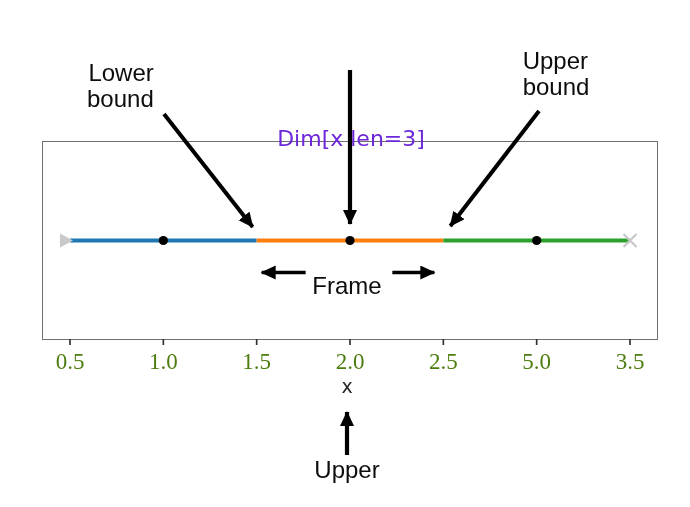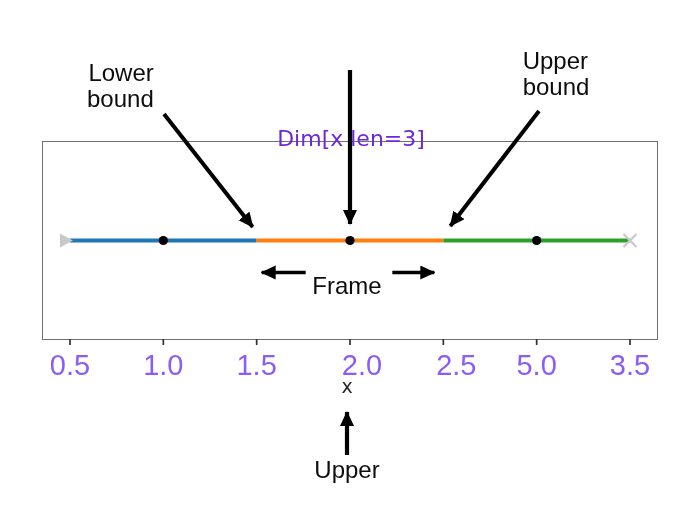--- a/index.html
+++ b/index.html
@@ -23,21 +23,21 @@
   .mid{left:346px;top:41px;transform:translateX(-50%);}
   .upper{left:556px;top:48px;transform:translateX(-50%);}
   .frame{left:347px;top:273px;transform:translateX(-50%);z-index:2;}
   .axisl{left:347px;top:457px;transform:translateX(-50%);}
   .xlabel{
     position:absolute;left:347px;top:375px;transform:translateX(-50%);
     font-family:"DejaVu Sans",sans-serif;font-size:19px;color:#262626;z-index:2;
   }
   .ticklabel{
     position:absolute;top:349px;transform:translateX(-50%);
-    font-family:Liberation Sans, sans-serif;font-size:29px;color:#8b5cf6;z-index:2;white-space:nowrap;
+    font-family:Liberation Serif, serif;font-size:23px;color:#4d7c0f;z-index:2;white-space:nowrap;
   }
   #overlay{
     position:absolute;left:0;top:0;width:690px;height:507px;z-index:6;pointer-events:none;
   }
 </style>
 </head>
 <body>
 
 <div id="fig">
 
@@ -87,17 +87,17 @@
       <line x1="164" y1="114" x2="252.66666666666663" y2="227" stroke="#000000" stroke-width="4" marker-end="url(#ah)"></line>
       <line x1="350" y1="70" x2="350" y2="224" stroke="#000000" stroke-width="4.2" marker-end="url(#ah)"></line>
       <line x1="539" y1="111" x2="450.3333333333333" y2="226" stroke="#000000" stroke-width="4" marker-end="url(#ah)"></line>
       <line x1="305.66666666666663" y1="272.5" x2="261.66666666666663" y2="272.5" stroke="#000000" stroke-width="3.4" marker-end="url(#ah)"></line>
       <line x1="392.3333333333333" y1="272.5" x2="434.3333333333333" y2="272.5" stroke="#000000" stroke-width="3.4" marker-end="url(#ah)"></line>
       <line x1="347" y1="455" x2="347" y2="412" stroke="#000000" stroke-width="4.2" marker-end="url(#ah)"></line>
     </svg>
 <div class="ticklabel" style="left: 70px;">0.5</div>
     <div class="ticklabel" style="left: 163.333px;">1.0</div>
     <div class="ticklabel" style="left: 256.667px;">1.5</div>
-    <div class="ticklabel" style="left: 362px; text-align: right;">2.0</div>
-    <div class="ticklabel" style="left: 443.333px; margin-left: 13px;">2.5</div>
+    <div class="ticklabel" style="left: 350px; text-align: right;">2.0</div>
+    <div class="ticklabel" style="left: 443.333px;">2.5</div>
     <div class="ticklabel" style="left: 536.667px;">5.0</div>
     <div class="ticklabel" style="left: 630px;">3.5</div>
   </div>
 
 </body></html>

